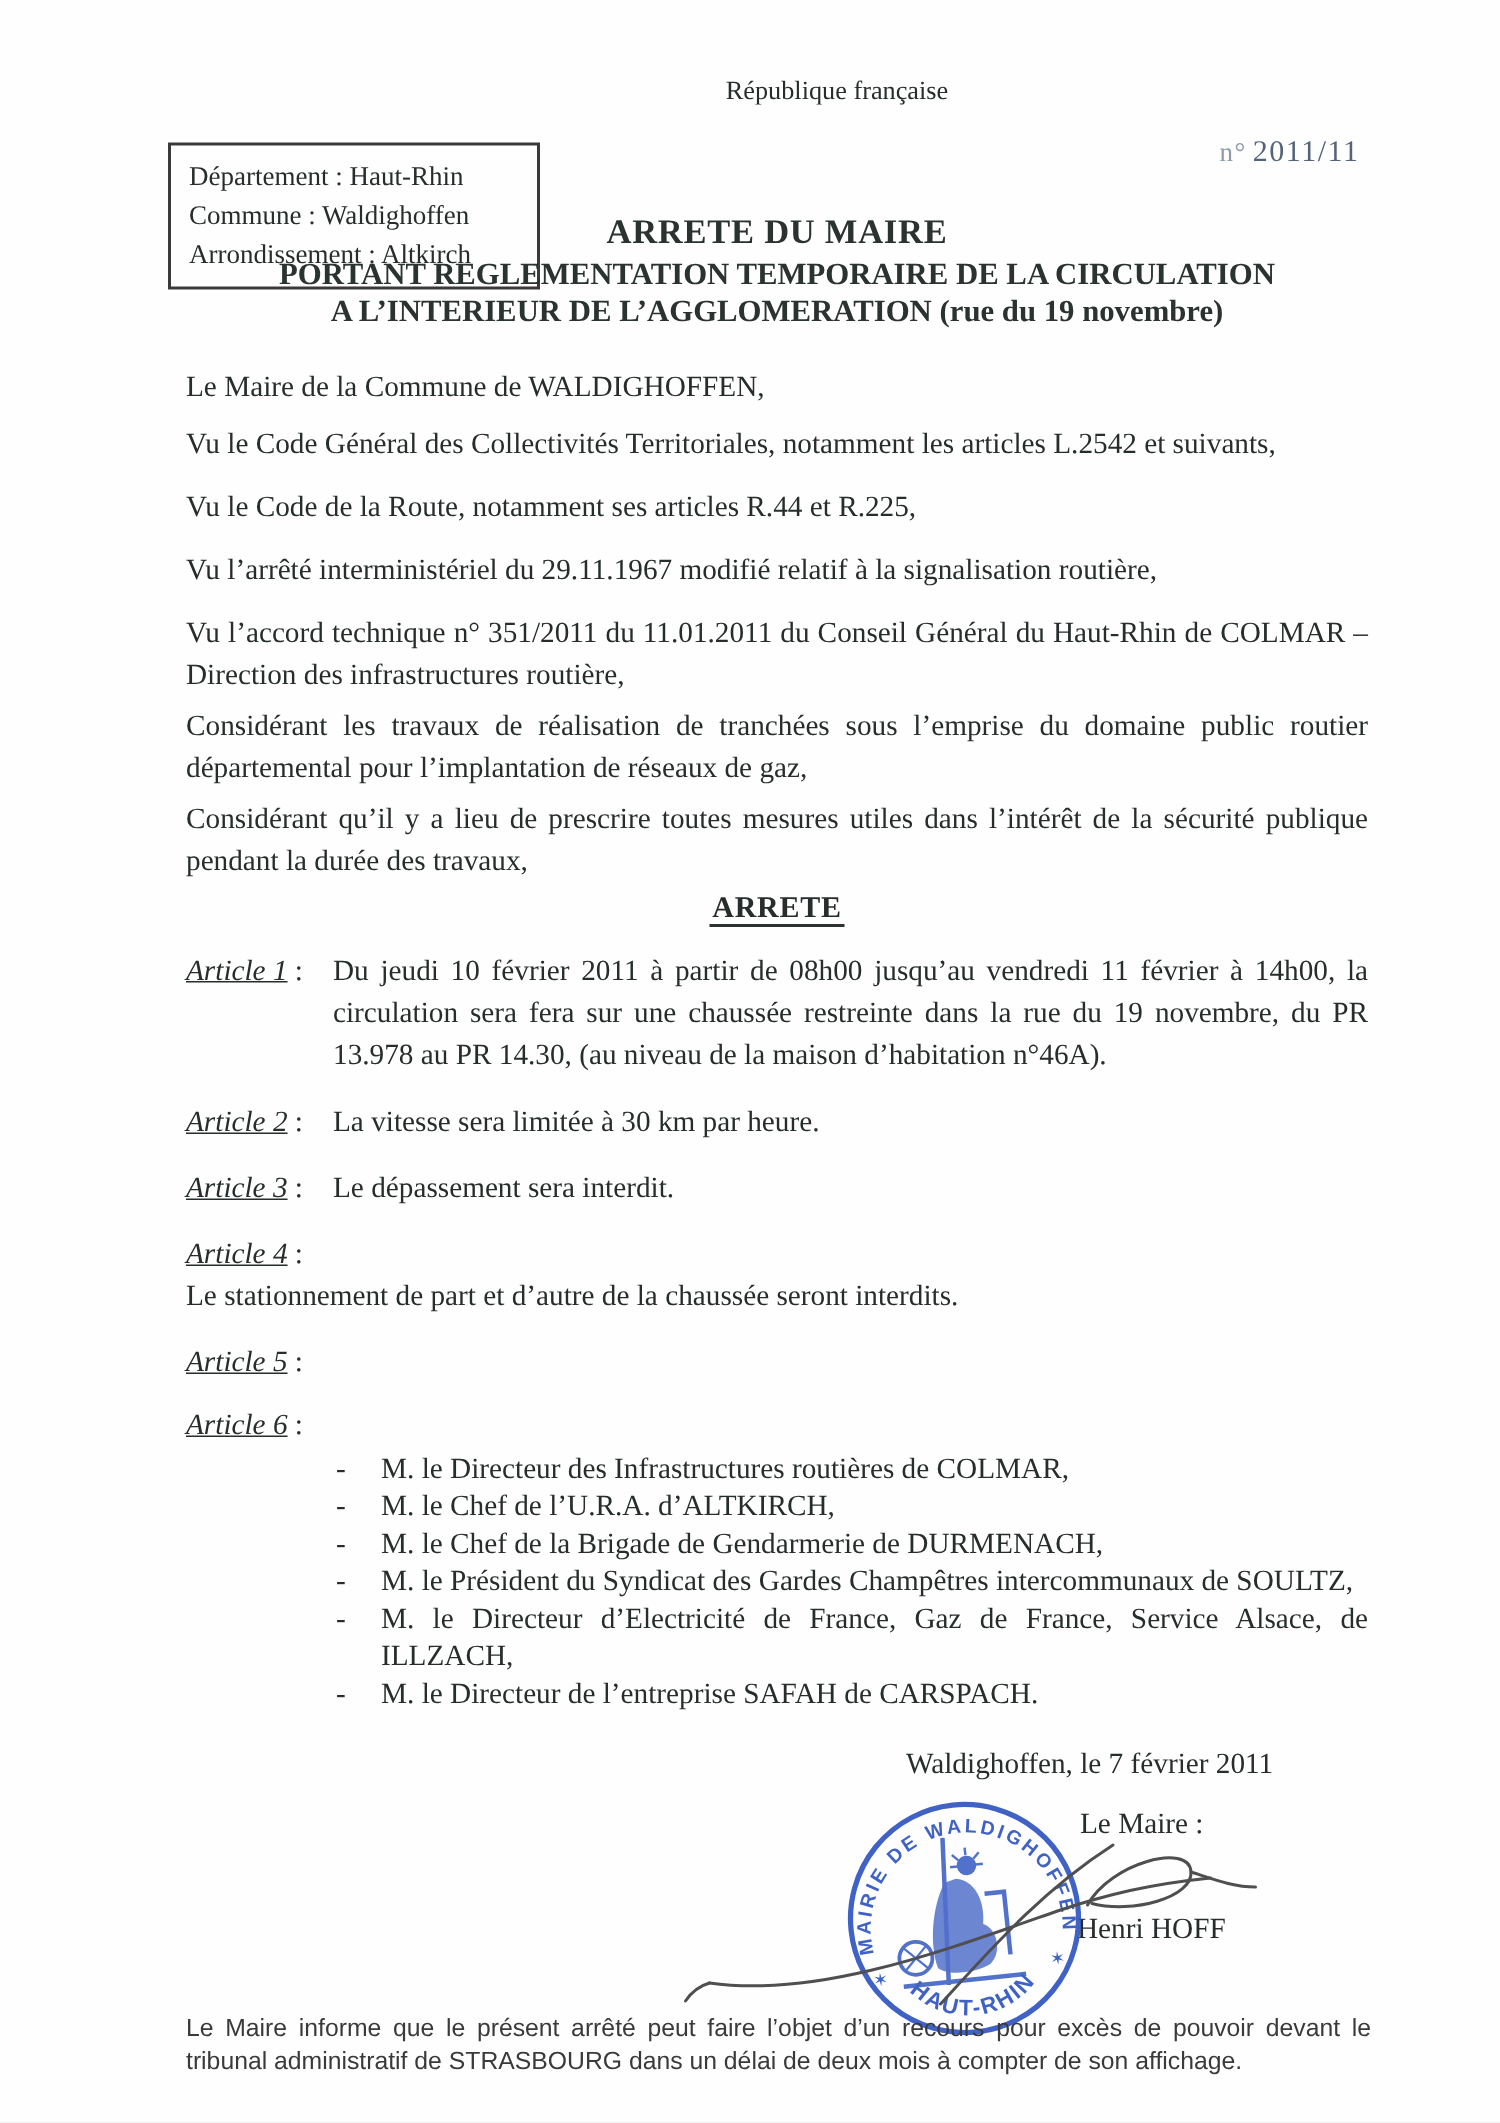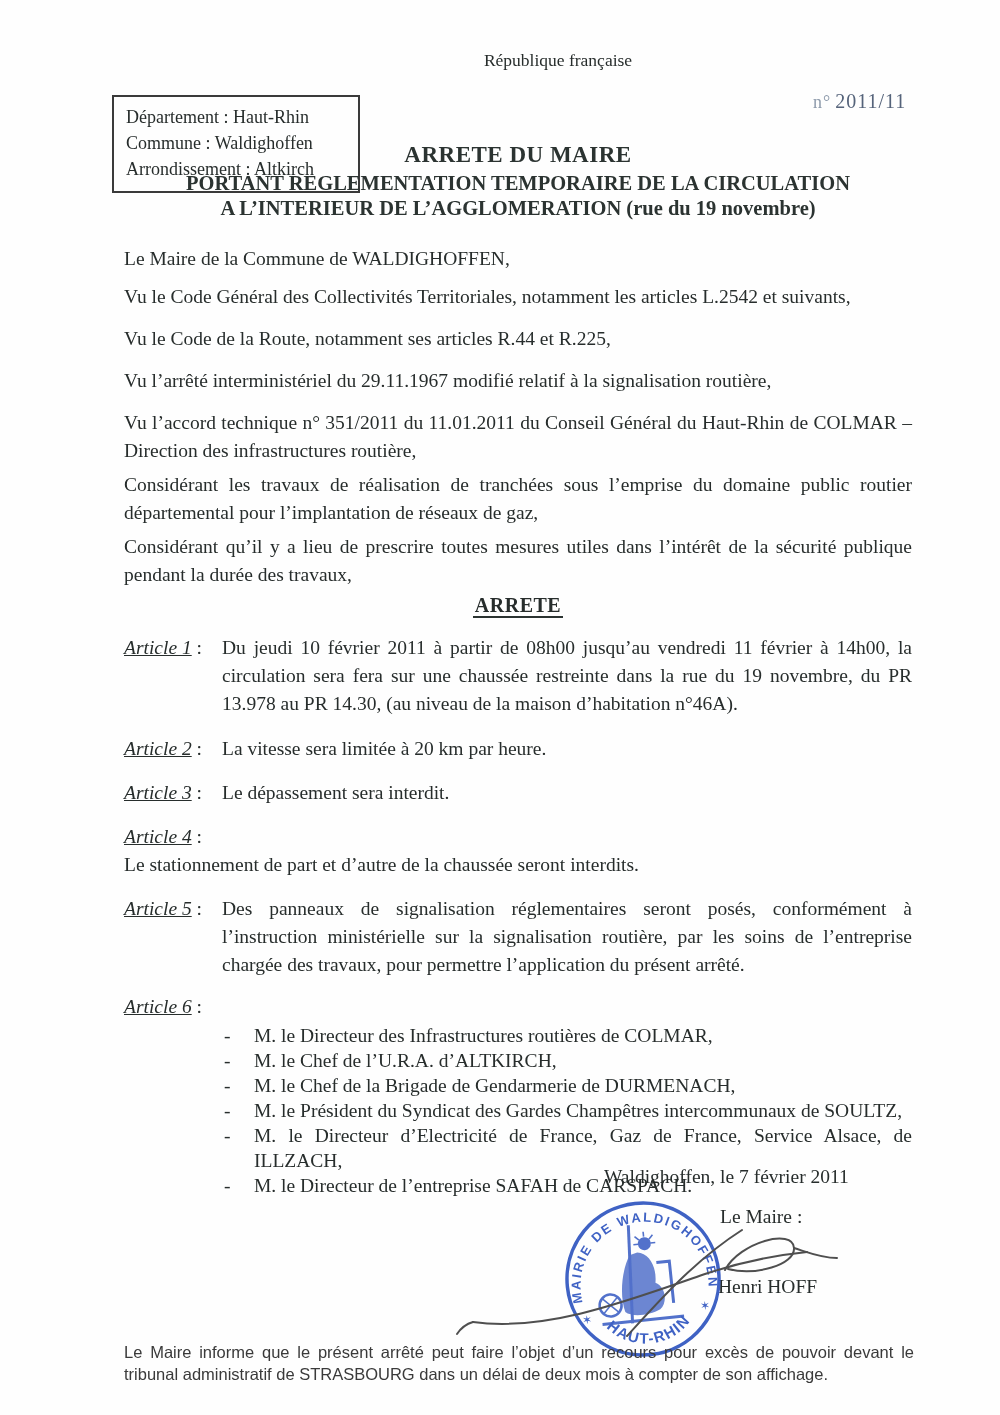--- a/index.html
+++ b/index.html
@@ -112,36 +112,35 @@
       <span>ARRETE</span>
     </div>
 
     <div class="article" style="margin-bottom:17px;">
       <span class="art-label"><span class="lbl">Article 1</span><span>&nbsp;:</span></span>
       <div class="art-text">Du jeudi 10 février 2011 à partir de 08h00 jusqu’au vendredi 11 février à 14h00, la circulation sera fera sur une chaussée restreinte dans la rue du 19 novembre, du PR 13.978 au PR 14.30, (au niveau de la maison d’habitation n°46A).</div>
     </div>
 
     <div class="article" style="margin-bottom:16px;">
       <span class="art-label"><span class="lbl">Article 2</span><span>&nbsp;:</span></span>
-      <div class="art-text">La vitesse sera limitée à 20 km par heure.</div>
+      <div class="art-text">La vitesse sera limitée à 30 km par heure.</div>
     </div>
 
     <div class="article" style="margin-bottom:16px;">
       <span class="art-label"><span class="lbl">Article 3</span><span>&nbsp;:</span></span>
       <div class="art-text">Le dépassement sera interdit.</div>
     </div>
 
     <div class="article" style="margin-bottom:16px;flex-direction:column;">
       <span class="art-label"><span class="lbl">Article 4</span><span>&nbsp;:</span></span>
       <div class="art-text">Le stationnement de part et d’autre de la chaussée seront interdits.</div>
     </div>
 
     <div class="article" style="margin-bottom:14px;">
       <span class="art-label"><span class="lbl">Article 5</span><span>&nbsp;:</span></span>
-      <div class="art-text">Des panneaux de signalisation réglementaires seront posés, conformément à l’instruction ministérielle sur la signalisation routière, par les soins de l’entreprise chargée des travaux, pour permettre l’application du présent arrêté.</div>
     </div>
 
     <div class="article a6-wrap">
       <span class="art-label"><span class="lbl">Article 6</span><span>&nbsp;:</span></span>
     </div>
     <ul class="a6-items">
       <li>
           <span class="dash">-</span>
           <span class="li-text">M. le Directeur des Infrastructures routières de COLMAR,</span>
         </li>

